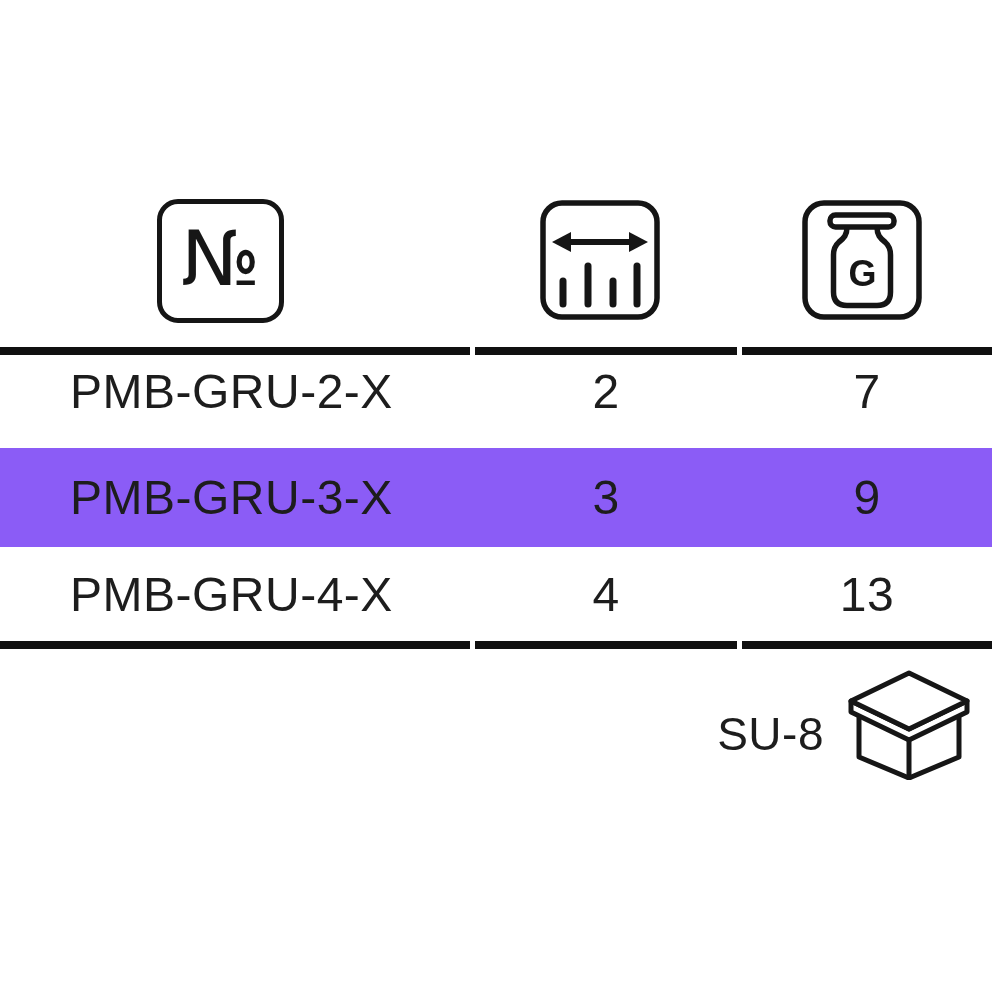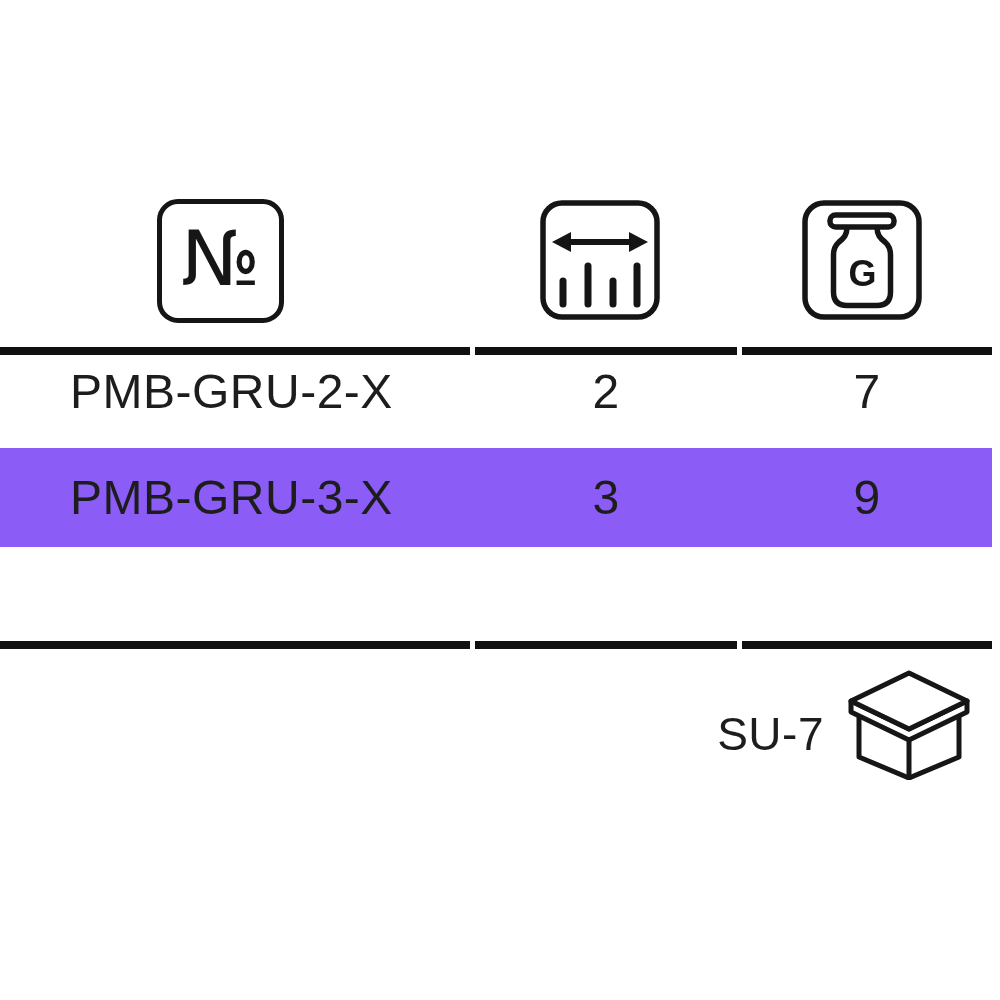--- a/index.html
+++ b/index.html
@@ -139,29 +139,34 @@
     <div class="c-size">2</div>
     <div class="c-weight">7</div>
   </div>
 
   <div class="t-row row-2">
     <div class="c-model">PMB-GRU-3-X</div>
     <div class="c-size">3</div>
     <div class="c-weight">9</div>
   </div>
 
+  <div class="t-row row-3">
+    <div class="c-model">PMB-GRU-4-X</div>
+    <div class="c-size">4</div>
+    <div class="c-weight">13</div>
+  </div>
 
   <div class="rule rule-bottom">
     <div class="seg seg1"></div>
       <div class="seg seg2"></div>
       <div class="seg seg3"></div>
   </div>
 
   <div class="footer">
-    <span class="su-label">SU-7</span>
+    <span class="su-label">SU-8</span>
     <svg width="124" height="110" viewBox="0 0 124 110">
       <path d="M13 48 L13 87 L63 108 L113 87 L113 48" fill="#ffffff" stroke="#161616" stroke-width="5" stroke-linejoin="round" stroke-linecap="round"></path>
       <path d="M5 31 L5 42 L63 70 L121 42 L121 31 L63 59 Z" fill="#ffffff" stroke="#161616" stroke-width="5" stroke-linejoin="round"></path>
       <polygon points="63,3 121,31 63,59 5,31" fill="#ffffff" stroke="#161616" stroke-width="5" stroke-linejoin="round"></polygon>
       <line x1="63" y1="70" x2="63" y2="108" stroke="#161616" stroke-width="5" stroke-linecap="round"></line>
     </svg>
   </div>
 
 </div>
 

